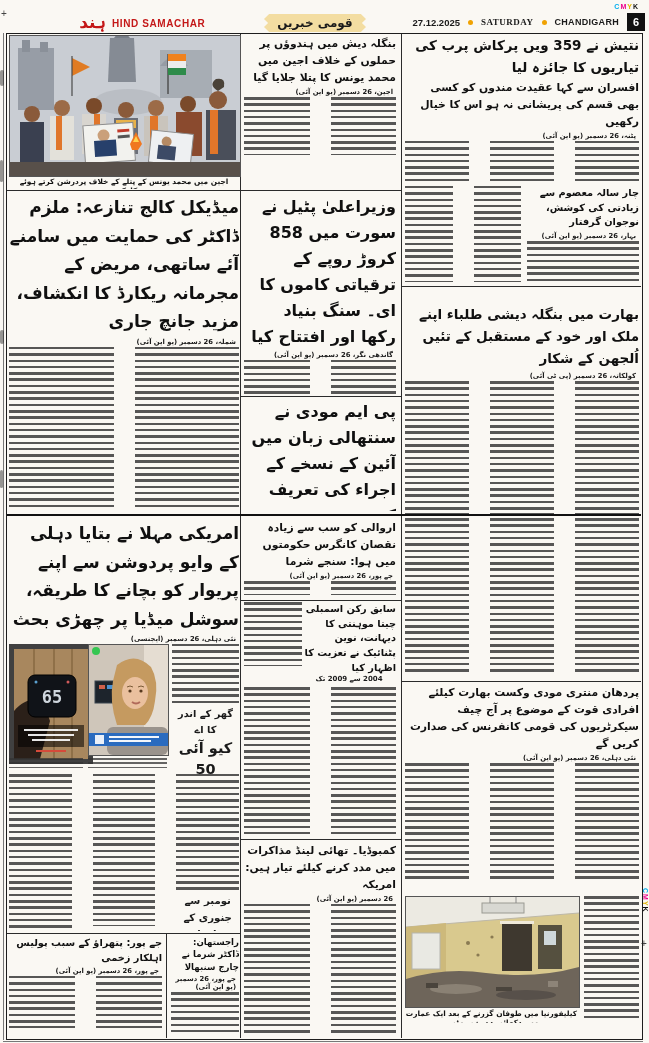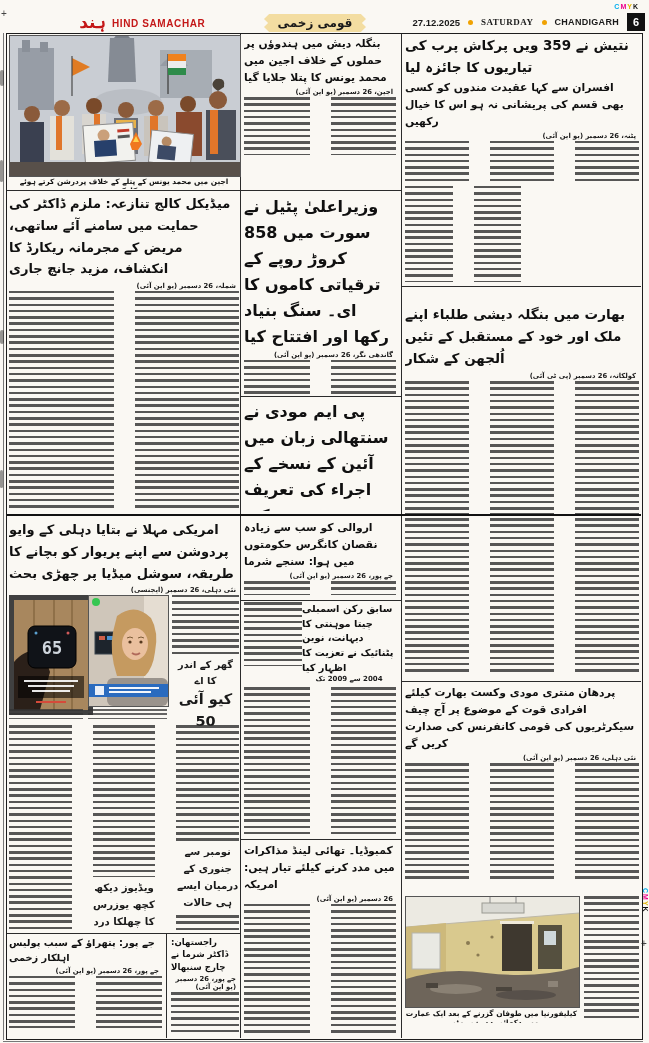--- a/index.html
+++ b/index.html
@@ -20,23 +20,23 @@
   .d2{font:600 9px "Liberation Serif",serif;letter-spacing:.5px;}
   .d3{font:700 9px "Liberation Sans",sans-serif;letter-spacing:.3px;}
   .dot{width:5px;height:5px;border-radius:50%;background:#f0a202;}
   .pgbox{width:18px;height:18px;background:#111;color:#fff;display:flex;align-items:center;
          justify-content:center;font:700 11px "Liberation Sans",sans-serif;}
   
   .vl{position:absolute;width:1px;background:#2b2b2b;}
   .hl-rule{position:absolute;height:1px;background:#2b2b2b;}
   .frame{position:absolute;border:1px solid #1d1d1d;}
   
-  .hl{font-weight:700;color:#101010;direction:rtl;text-align:left;}
+  .hl{font-weight:700;color:#101010;direction:rtl;text-align:right;}
   .h14{font-size:13.5px;line-height:1.62}
-  .h13{font-size:13px;line-height:1.68}
+  .h13{font-size:17px;line-height:1.68}
   .h12{font-size:16px;line-height:1.62}
   .h11{font-size:10.8px;line-height:1.58}
   .h10{font-size:9.8px;line-height:1.5}
   .h9{font-size:8.6px;line-height:1.45}
   .dl{font-size:6.8px;font-weight:700;direction:rtl;text-align:right;padding:2px 3px 1px;}
   .frag{font-size:7px;font-weight:700;direction:rtl;text-align:center;}
   .cap{font-size:7.4px;font-weight:700;direction:rtl;text-align:center;color:#111;}
   .sub{font-size:10.2px;font-weight:700;direction:rtl;text-align:center;line-height:1.65;padding:3px 0;}
   .cols{display:flex;gap:21px;direction:rtl;}
   .col{flex:1;}
@@ -56,21 +56,21 @@
     <span class="c">C</span><span class="m">M</span><span class="y">Y</span><span class="k">K</span>
   </div>
   <div class="abs reg" style="top:8px;left:1px;">+</div>
   <div class="abs reg" style="top:938px;left:641px;">+</div>
   <div class="cmyk-side" style="top:888px;right:0px;">
     <span class="cmyk"><span class="c">C</span><span class="m">M</span><span class="y">Y</span><span class="k">K</span></span>
   </div>
 
   <div class="abs logo-ur" style="left:14px;top:12px;width:92px;height:22px;">ہند سماچار</div>
   <div class="abs logo-en" style="left:112px;top:18px;">HIND SAMACHAR</div>
-  <div class="abs badge" style="left:264px;top:14px;width:102px;height:18px;">قومی زخمی</div>
+  <div class="abs badge" style="left:264px;top:14px;width:102px;height:18px;">قومی خبریں</div>
   <div class="abs hdr-right" style="right:4px;top:12px;height:20px;">
     <span class="d1">27.12.2025</span>
     <span class="dot"></span>
     <span class="d2">SATURDAY</span>
     <span class="dot"></span>
     <span class="d3">CHANDIGARH</span>
     <span class="pgbox">6</span>
   </div>
 
   <div class="frame" style="left:6px;top:33px;width:635px;height:1005px;"></div>
@@ -192,20 +192,25 @@
     <div class="hl h14">نتیش نے 359 ویں پرکاش پرب کی تیاریوں کا جائزہ لیا</div>
     <div class="hl h11">افسران سے کہا عقیدت مندوں کو کسی بھی قسم کی پریشانی نہ ہو اس کا خیال رکھیں</div>
     <div class="dl">پٹنہ، 26 دسمبر (یو این آئی)</div>
     <div class="cols" style="height:40px;">
       <div class="col gk"></div>
       <div class="col gk"></div>
       <div class="col gk"></div>
     </div>
   </div>
 
+  <div class="abs" style="left:527px;top:186px;width:112px;height:96px;">
+    <div class="hl h10">چار سالہ معصوم سے زیادتی کی کوشش، نوجوان گرفتار</div>
+    <div class="dl">بہار، 26 دسمبر (یو این آئی)</div>
+    <div class="gk" style="height:44px;"></div>
+  </div>
   <div class="abs" style="left:405px;top:186px;width:116px;height:96px;">
     <div class="cols" style="height:96px;">
       <div class="col gk"></div>
       <div class="col gk"></div>
     </div>
   </div>
 
   <div class="abs" style="left:405px;top:304px;width:234px;height:222px;">
     <div class="hl h14">بھارت میں بنگلہ دیشی طلباء اپنے ملک اور خود کے مستقبل کے تئیں اُلجھن کے شکار</div>
     <div class="dl">کولکاتہ، 26 دسمبر (پی ٹی آئی)</div>

